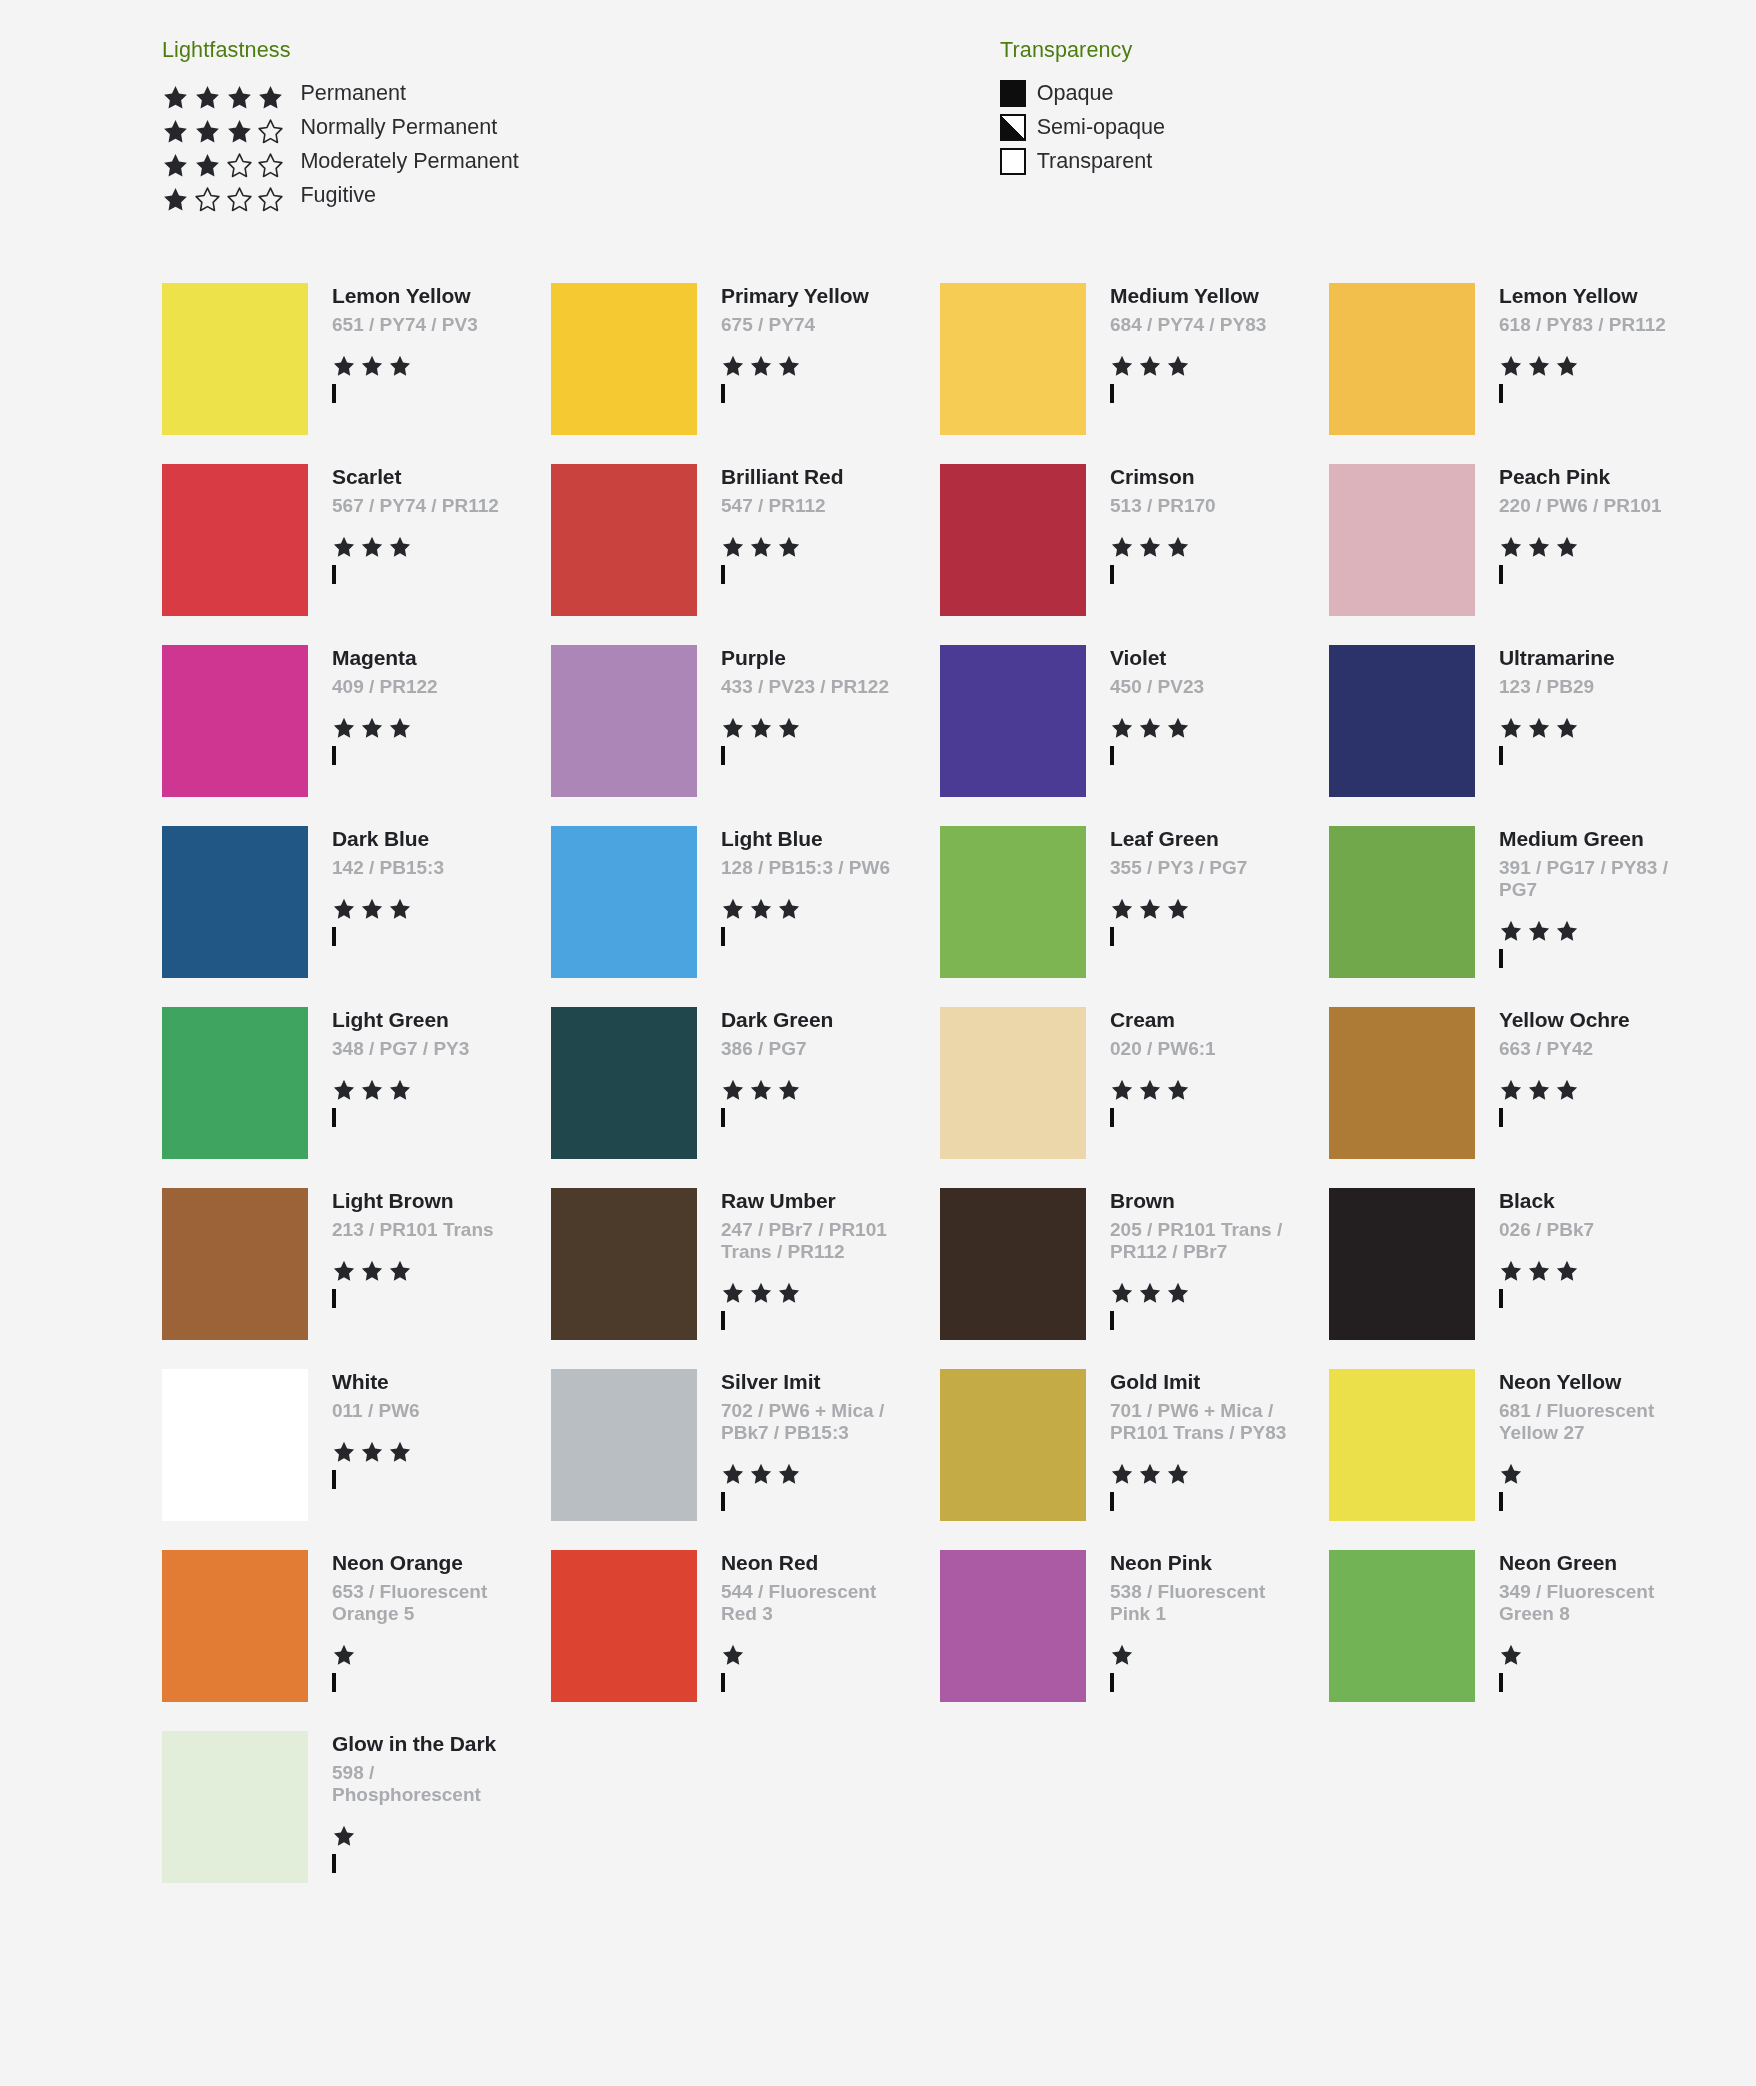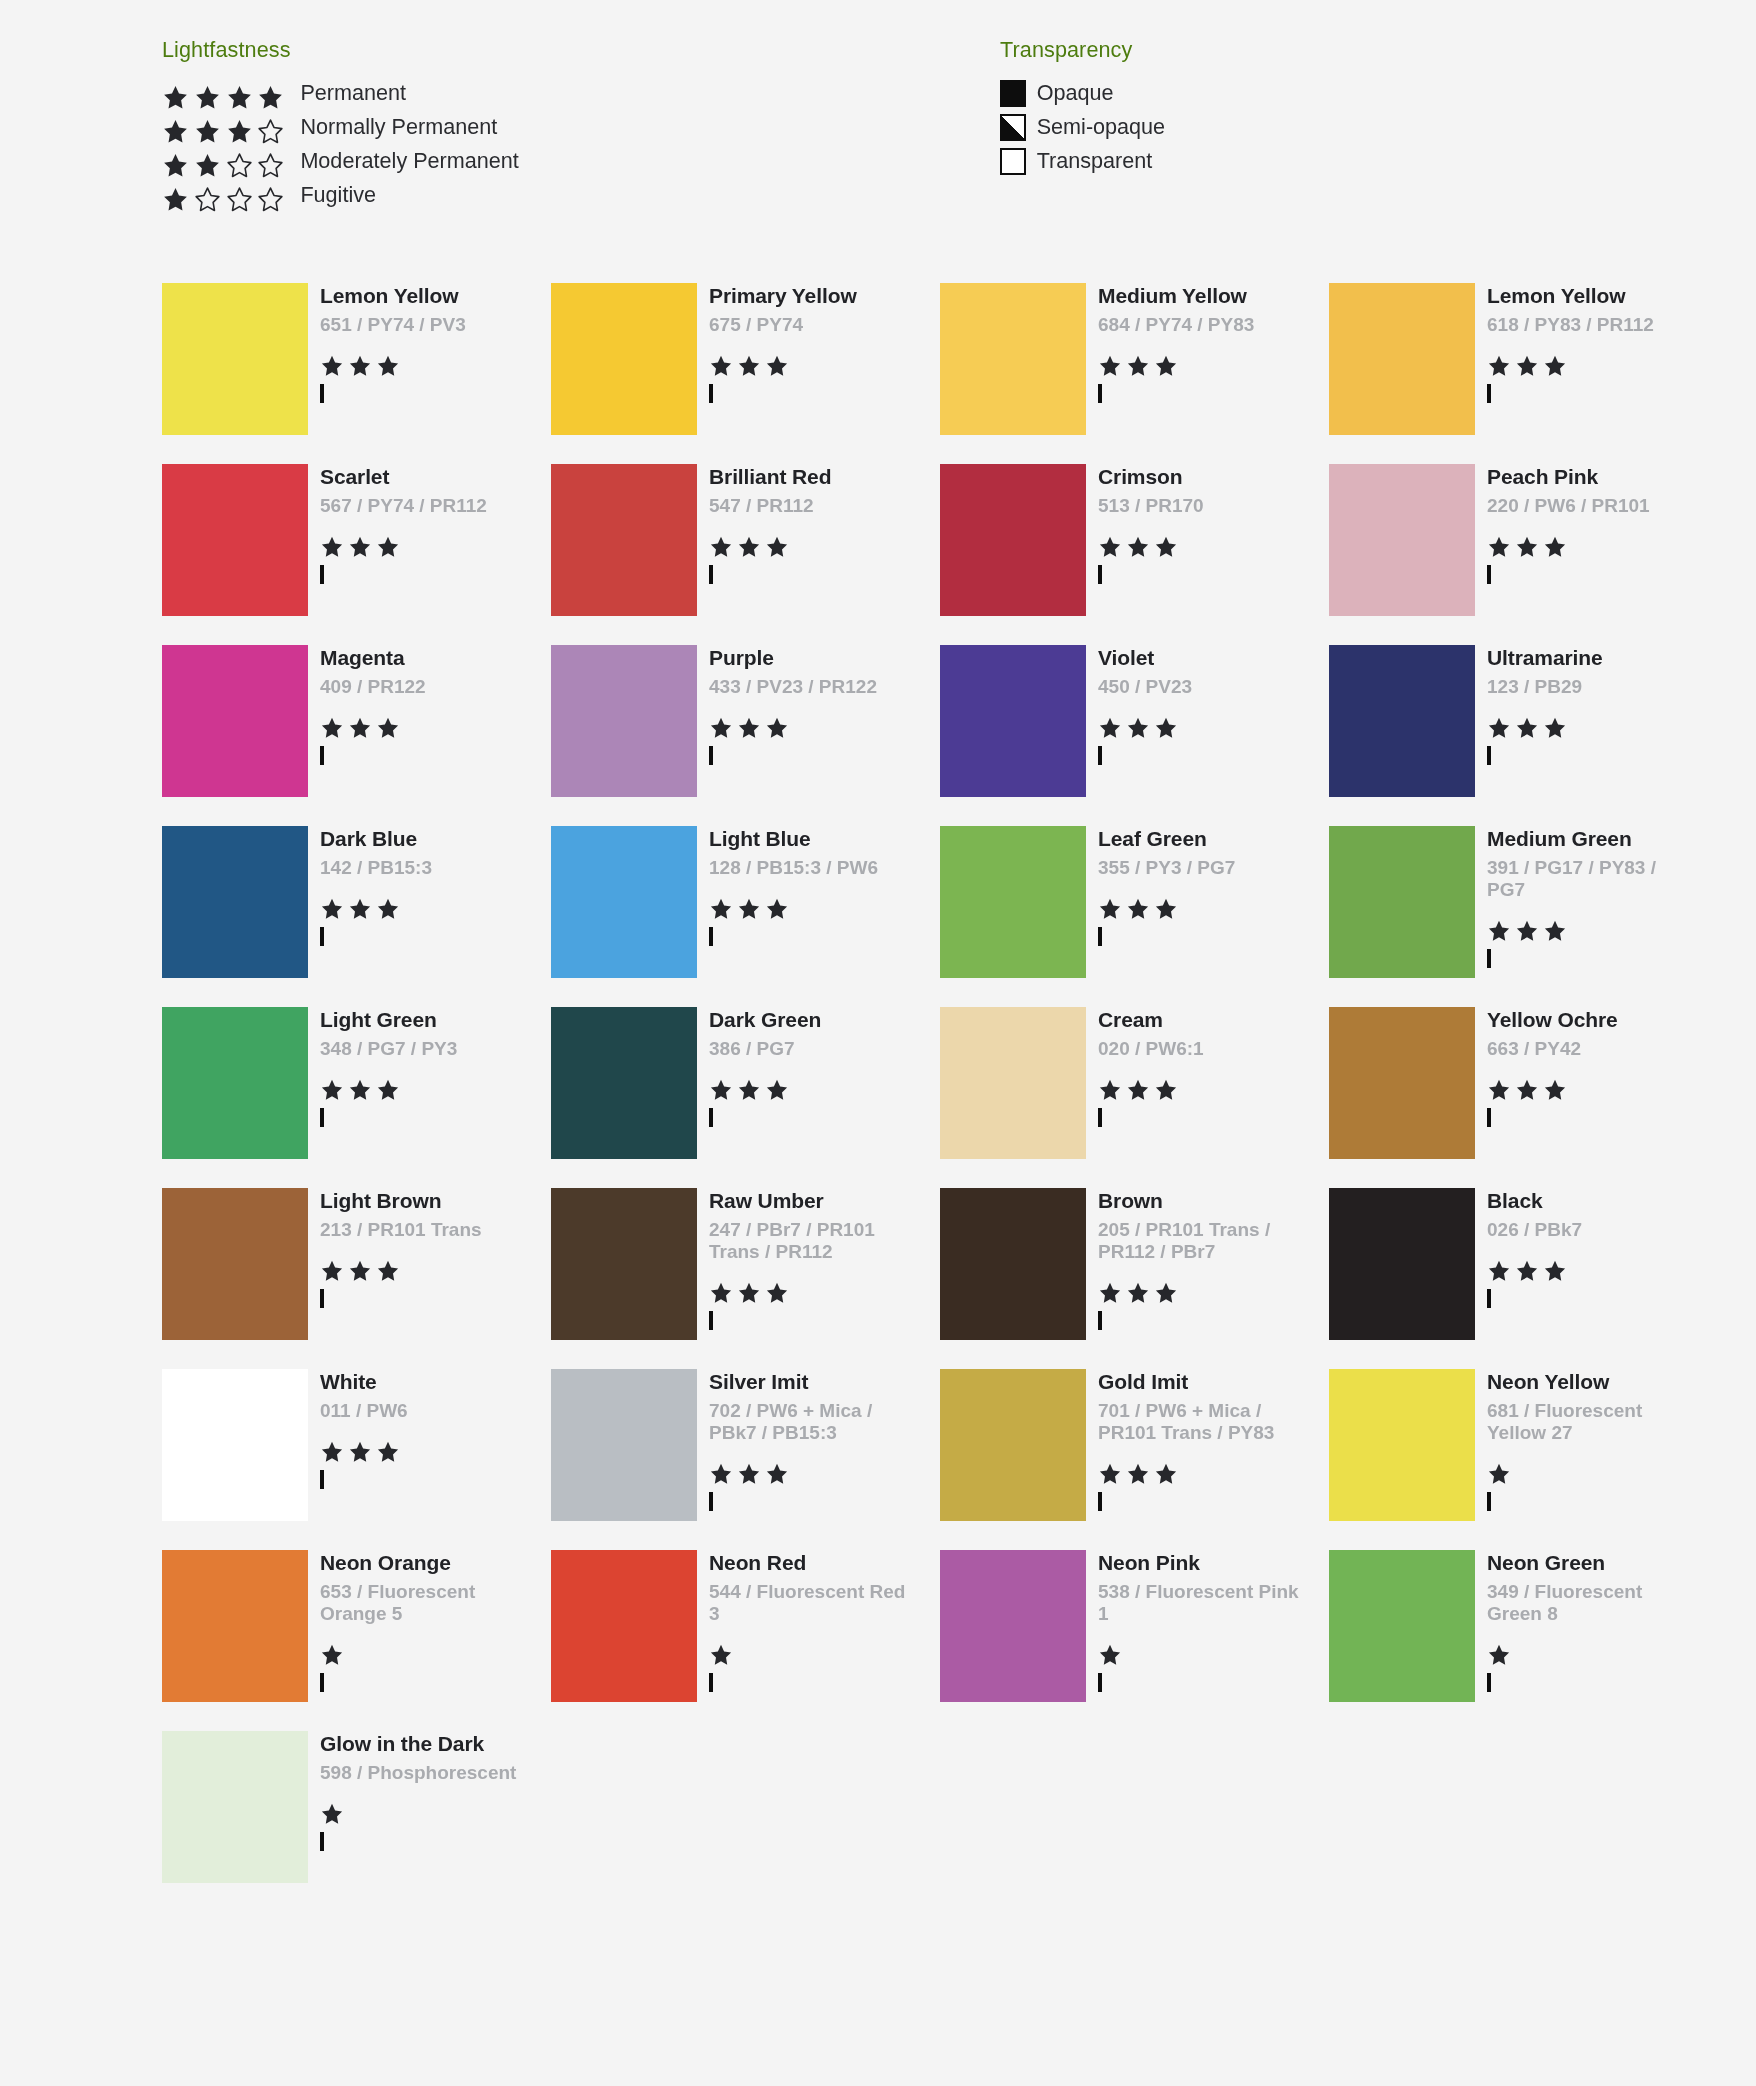--- a/index.html
+++ b/index.html
@@ -88,21 +88,21 @@
     display: flex;
     align-items: flex-start;
     height: 181px;
   }
   .swatch {
     width: 146px;
     height: 152px;
     flex: 0 0 auto;
   }
   .info {
-    padding-left: 12px;
+    padding-left: 24px;
     padding-top: 1.6px;
     width: 216px;
   }
   .pname {
     font-size: 21px;
     font-weight: 700;
     color: #212226;
     line-height: 1.02;
     margin: 0 0 8px 0;
     letter-spacing: -0.1px;

